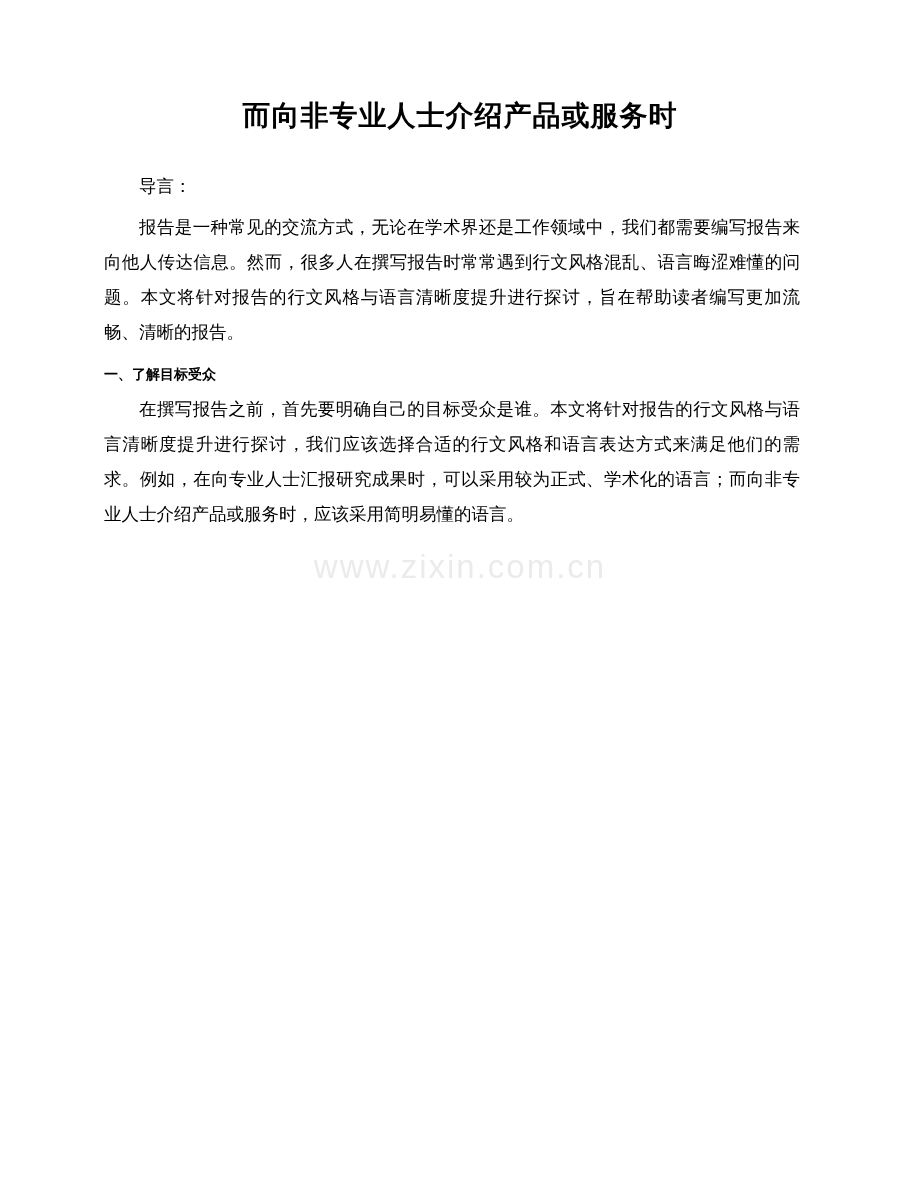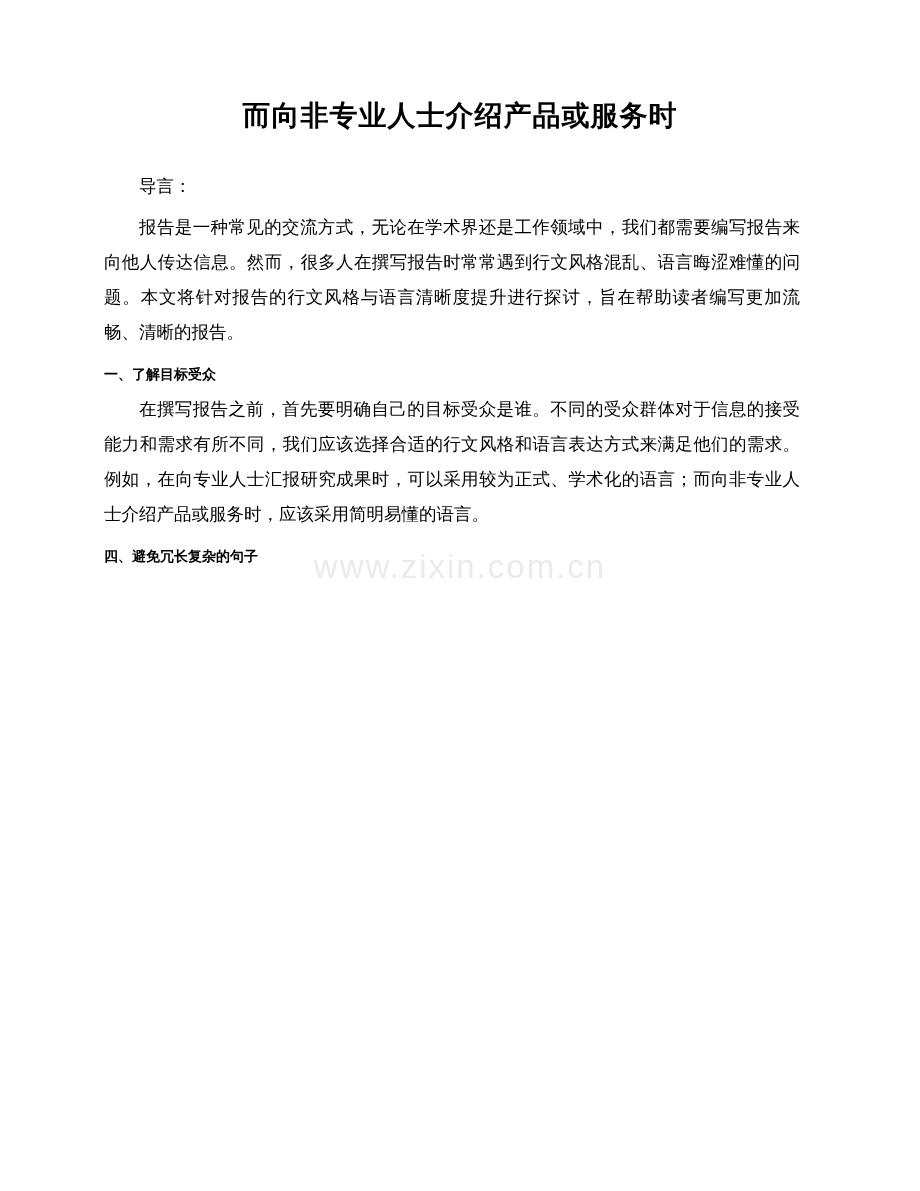--- a/index.html
+++ b/index.html
@@ -77,20 +77,19 @@
 
   <div class="watermark">www.zixin.com.cn</div>
 
   <div class="content">
     <h1 class="doc-title">而向非专业人士介绍产品或服务时</h1>
 
     <p class="para lead">导言：</p>
     <p class="para">报告是一种常见的交流方式，无论在学术界还是工作领域中，我们都需要编写报告来向他人传达信息。然而，很多人在撰写报告时常常遇到行文风格混乱、语言晦涩难懂的问题。本文将针对报告的行文风格与语言清晰度提升进行探讨，旨在帮助读者编写更加流畅、清晰的报告。</p>
 
     <h2 class="section">一、了解目标受众</h2>
-    <p class="para">在撰写报告之前，首先要明确自己的目标受众是谁。不同的受众群体对于信息的接受能力和需求有所不同，我们应该选择合适的行文风格和语言表达方式来满足他们的需求。例如，在向专业人士汇报研究成果时，可以采用较为正式、学术化的语言；而向非专业人士介绍产品或服务时，应该采用简明易懂的语言。</p>
+    <p class="para">在撰写报告之前，首先要明确自己的目标受众是谁。本文将针对报告的行文风格与语言清晰度提升进行探讨，我们应该选择合适的行文风格和语言表达方式来满足他们的需求。例如，在向专业人士汇报研究成果时，可以采用较为正式、学术化的语言；而向非专业人士介绍产品或服务时，应该采用简明易懂的语言。</p>
 
 
 
-    <h2 class="section">四、避免冗长复杂的句子</h2>
   </div>
 
 </div>
 
 </body></html>

